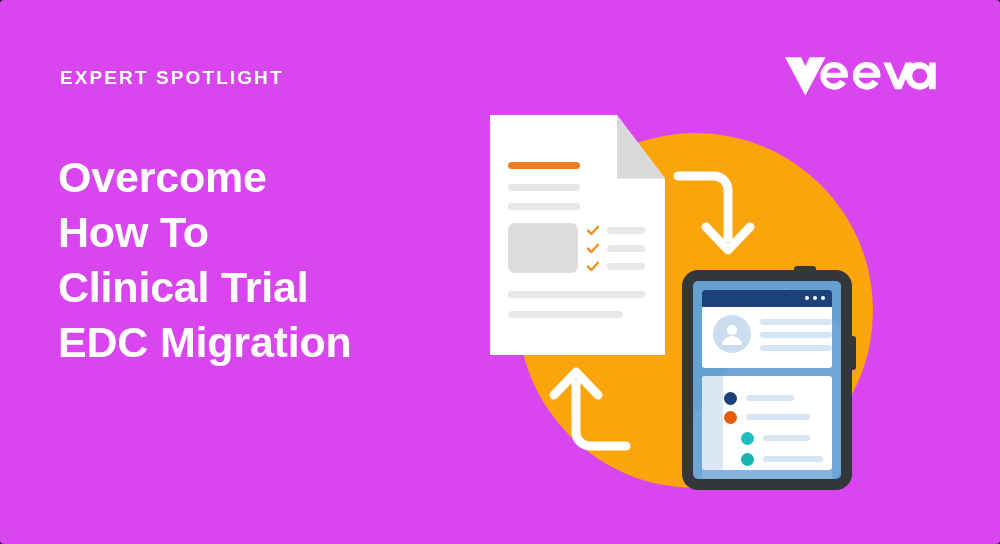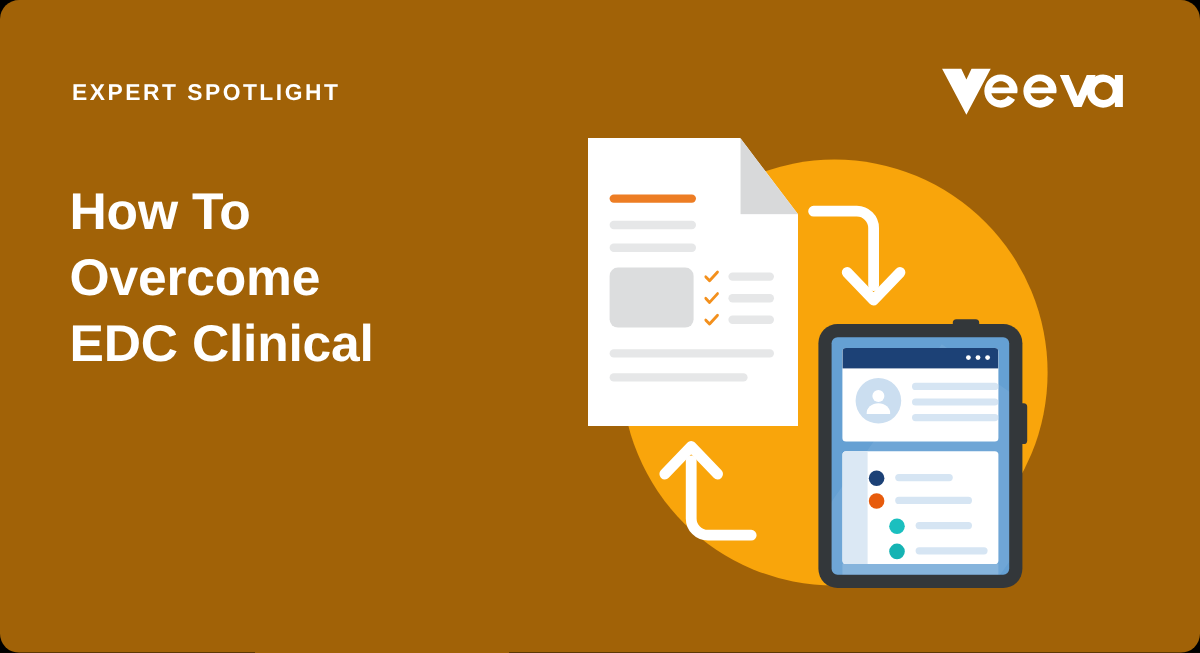--- a/index.html
+++ b/index.html
@@ -12,22 +12,22 @@
     width: 1000px;
     height: 544px;
     overflow: hidden;
     font-family: "Liberation Sans", sans-serif;
   }
 
   .card {
     position: relative;
     width: 1000px;
     height: 544px;
-    background: #a16207;
-    border-radius: 16px;
+    background: #d946ef;
+    border-radius: 4px;
     overflow: hidden;
     box-sizing: border-box;
   }
 
   
   .eyebrow {
     position: absolute;
     left: 60px;
     top: 68px;
     font-size: 19px;
@@ -258,23 +258,24 @@
   }
 </style>
 </head>
 <body>
 
 <div class="card">
 
   <div class="eyebrow">EXPERT SPOTLIGHT</div>
 
   <div class="headline">
+    <span class="ln">Overcome</span>
     <span class="ln">How To</span>
-    <span class="ln">Overcome</span>
-    <span class="ln">EDC Clinical</span>
+    <span class="ln">Clinical Trial</span>
+    <span class="ln">EDC Migration</span>
   </div>
 
   <div class="logo">
     <svg viewBox="0 0 300 96" width="160" height="52" aria-hidden="true">
 
       <path d="M2 24 L32 24 L40 41 L48 24 L78 24 L40 96 Z" fill="#FFFFFF"></path>
 
       <path d="M120 59 A26 26 0 1 0 113 78 L100 68 A13 13 0 1 1 96 58 L70 58 A26 26 0 1 1 120 59 Z" fill="none"></path>
       <g fill="#FFFFFF">
         <path d="M94 33 c-14.4 0-26 11.6-26 26 s11.6 26 26 26 c9.3 0 17.4-4.9 22-12.2 l-11-6.4 c-2.5 4.1-7 6.9-12.1 6.9 c-6.7 0-12.3-4.6-13.9-10.8 h40.4 c0.3-1.4 0.5-2.9 0.5-4.4 C120.5 44.6 108.6 33 94 33 z M80.4 53.3 c1.9-5.6 7.2-9.6 13.4-9.6 s11.5 4 13.4 9.6 H80.4 z"></path>

